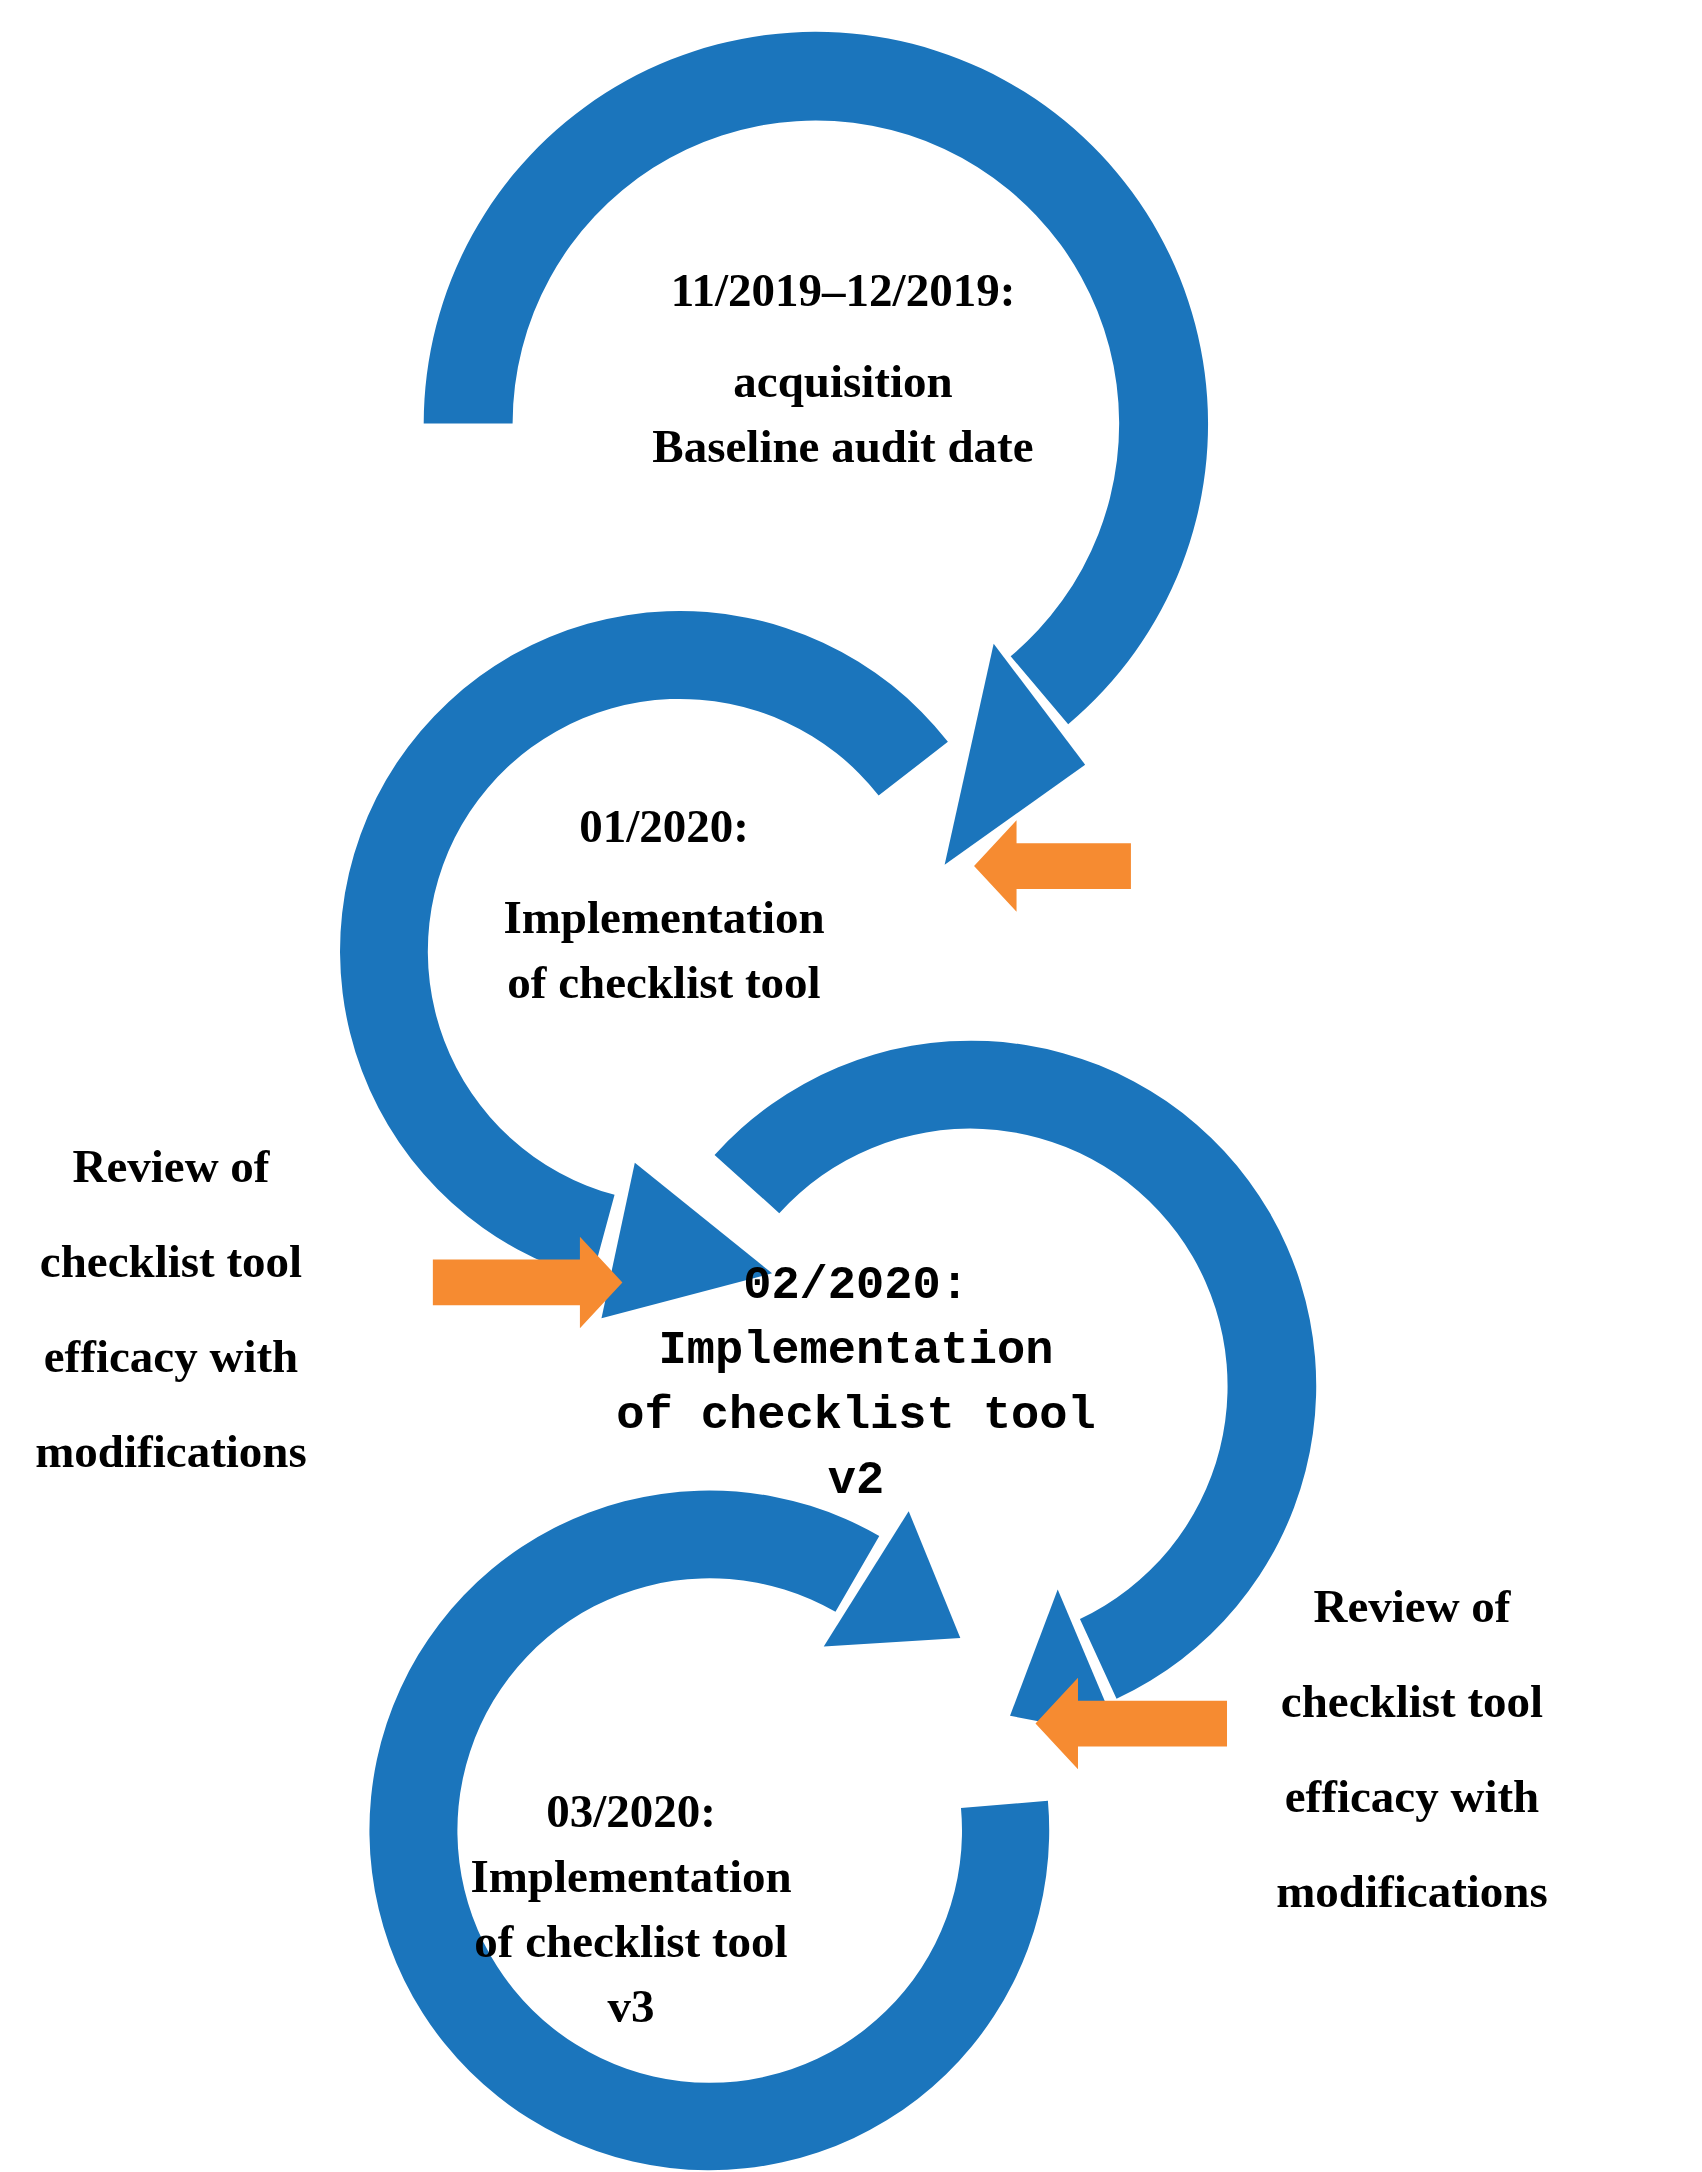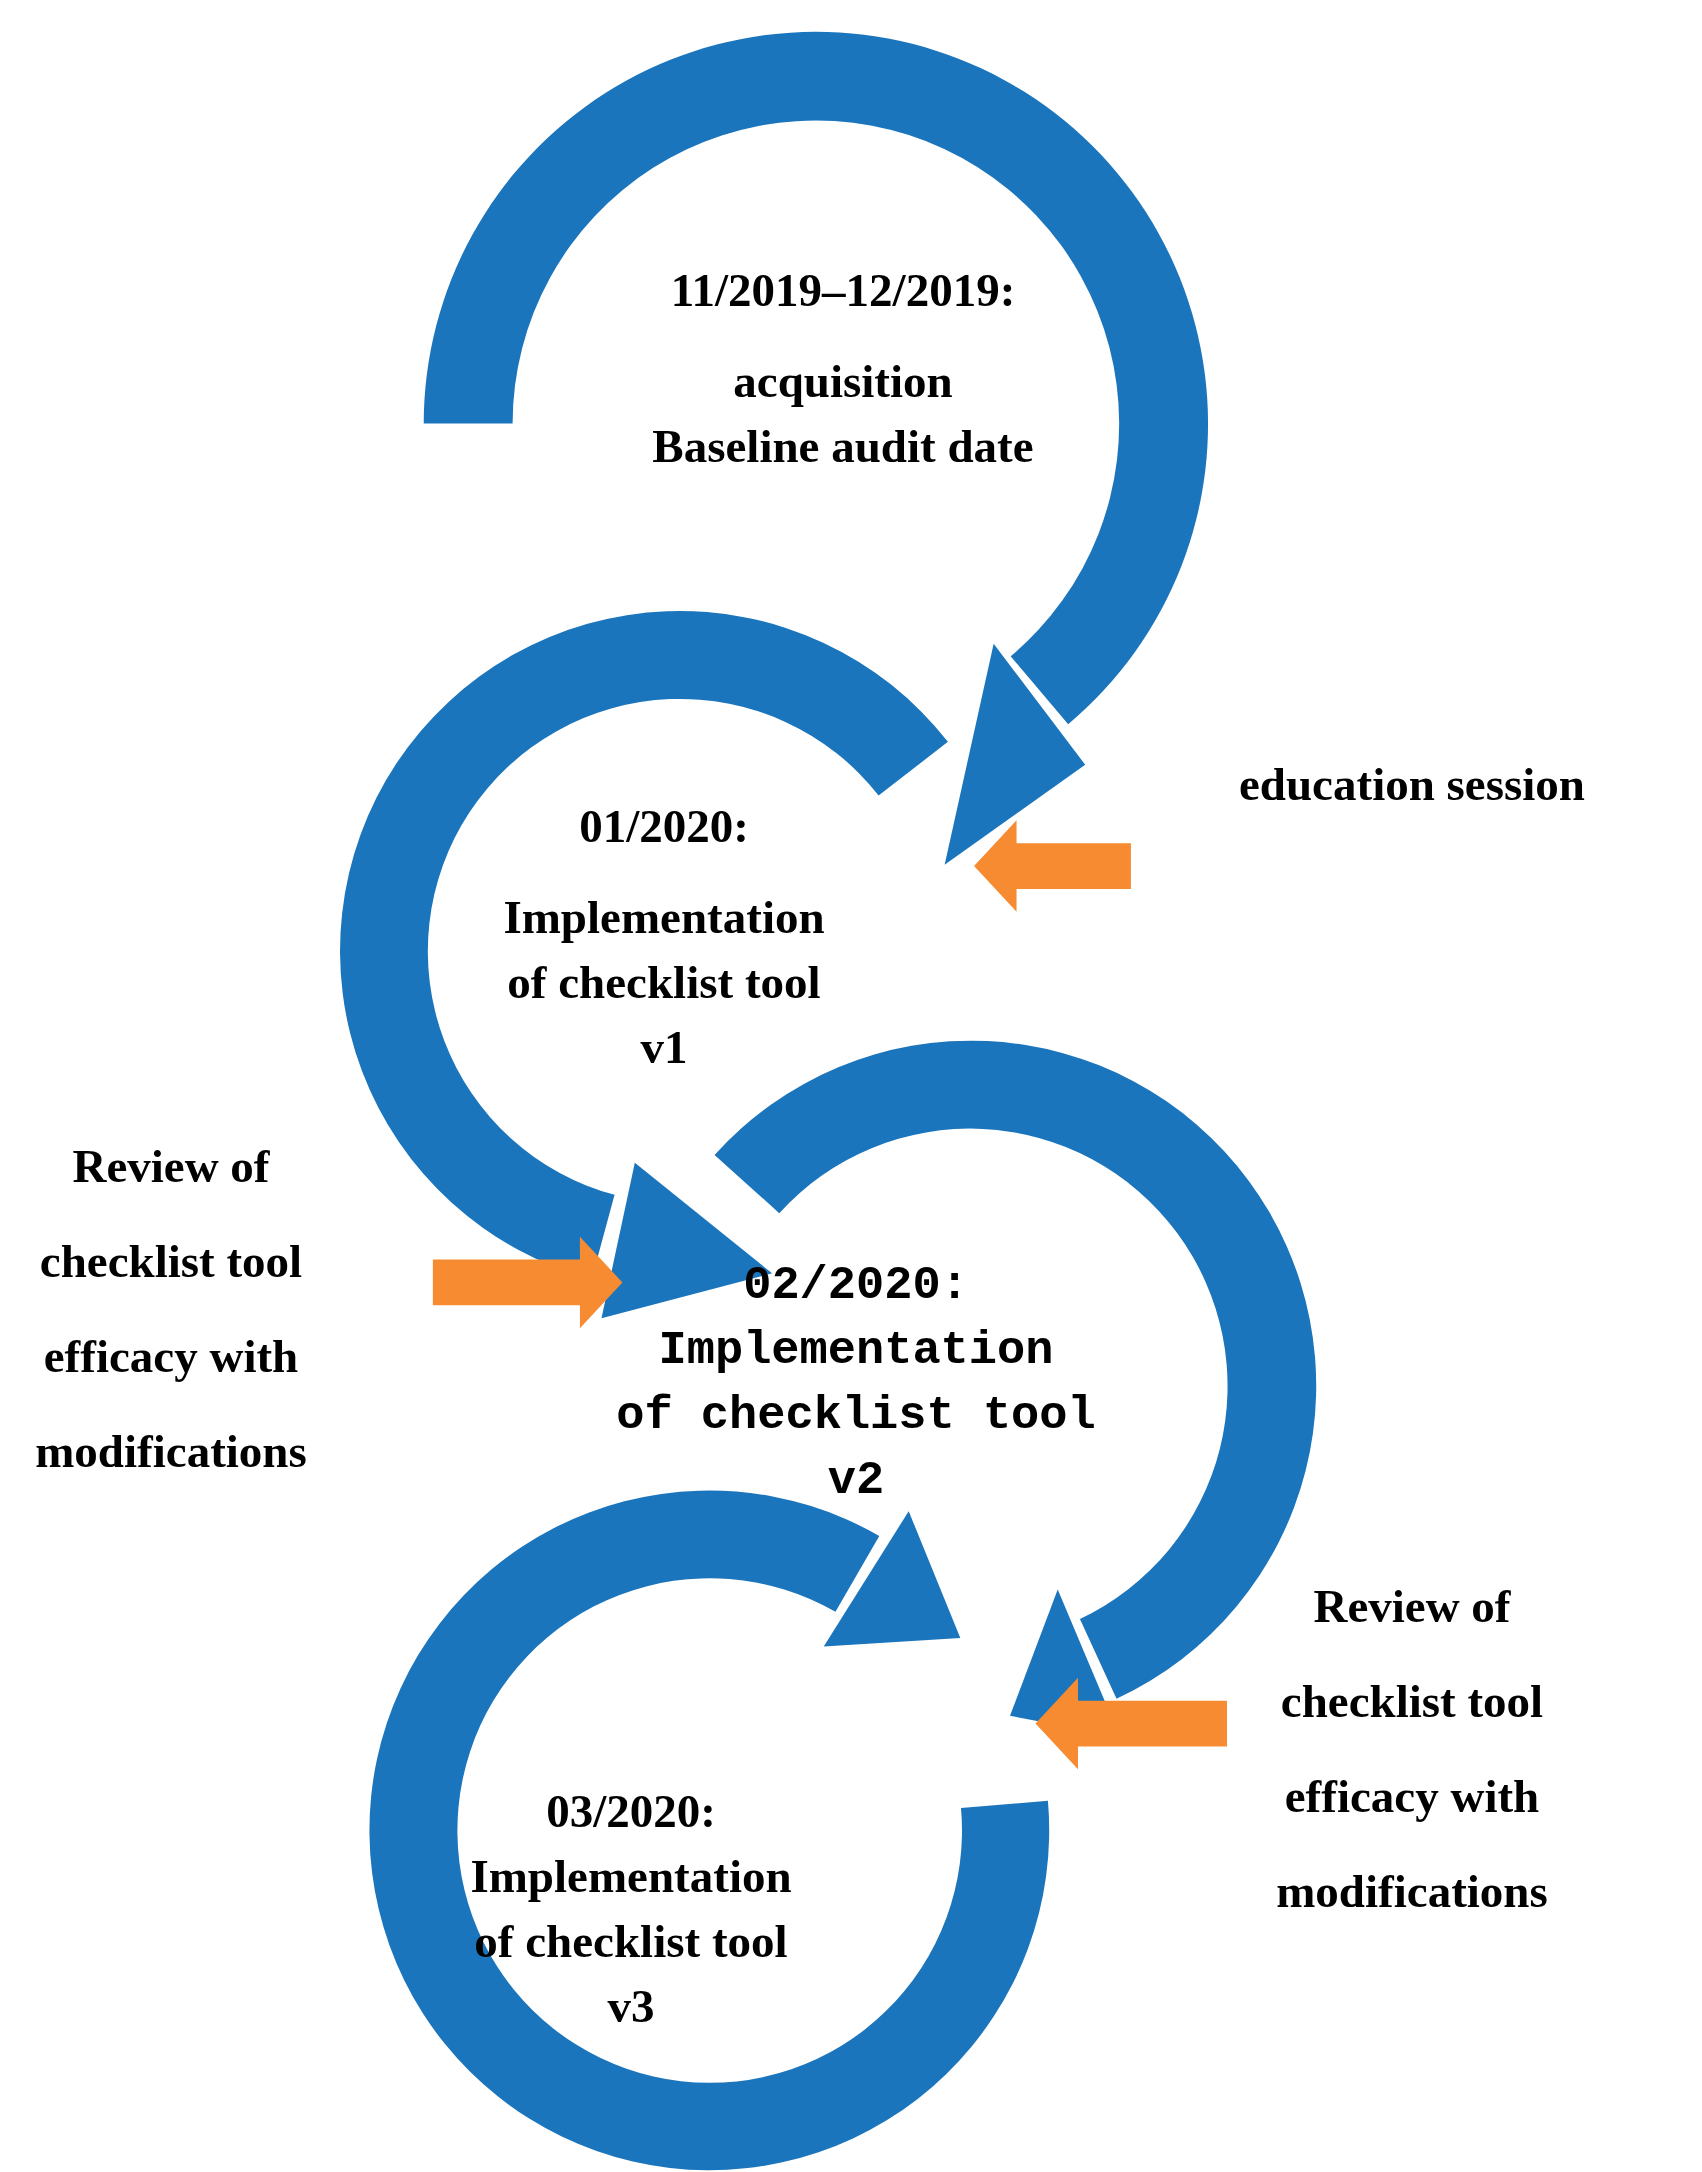--- a/index.html
+++ b/index.html
@@ -75,39 +75,37 @@
   <div class="loop-text" style="left:843px; top:258px;">
     <div class="date-gap">11/2019–12/2019:</div>
     <div>acquisition</div>
     <div>Baseline audit date</div>
   </div>
 
   <div class="loop-text" style="left:632px; top:794px;margin-left:32px;">
     <div class="date-gap">01/2020:</div>
     <div>Implementation</div>
     <div>of checklist tool</div>
-    <div>v1</div>
   </div>
 
   <div class="loop-text" style="left:856px; top:1253px;font-family:Liberation Mono, monospace;">
     <div>02/2020:</div>
     <div>Implementation</div>
     <div>of checklist tool</div>
     <div>v2</div>
   </div>
 
   <div class="loop-text" style="left:631px; top:1779px;">
     <div>03/2020:</div>
     <div>Implementation</div>
     <div>of checklist tool</div>
     <div>v3</div>
   </div>
 
   <div class="side-label" style="left:1412px; top:737px;">
-    <div>education session</div>
   </div>
 
   <div class="side-label" style="left:171px; top:1119px;">
     <div>Review of</div>
     <div>checklist tool</div>
     <div>efficacy with</div>
     <div>modifications</div>
   </div>
 
   <div class="side-label" style="left:1412px; top:1559px;">

